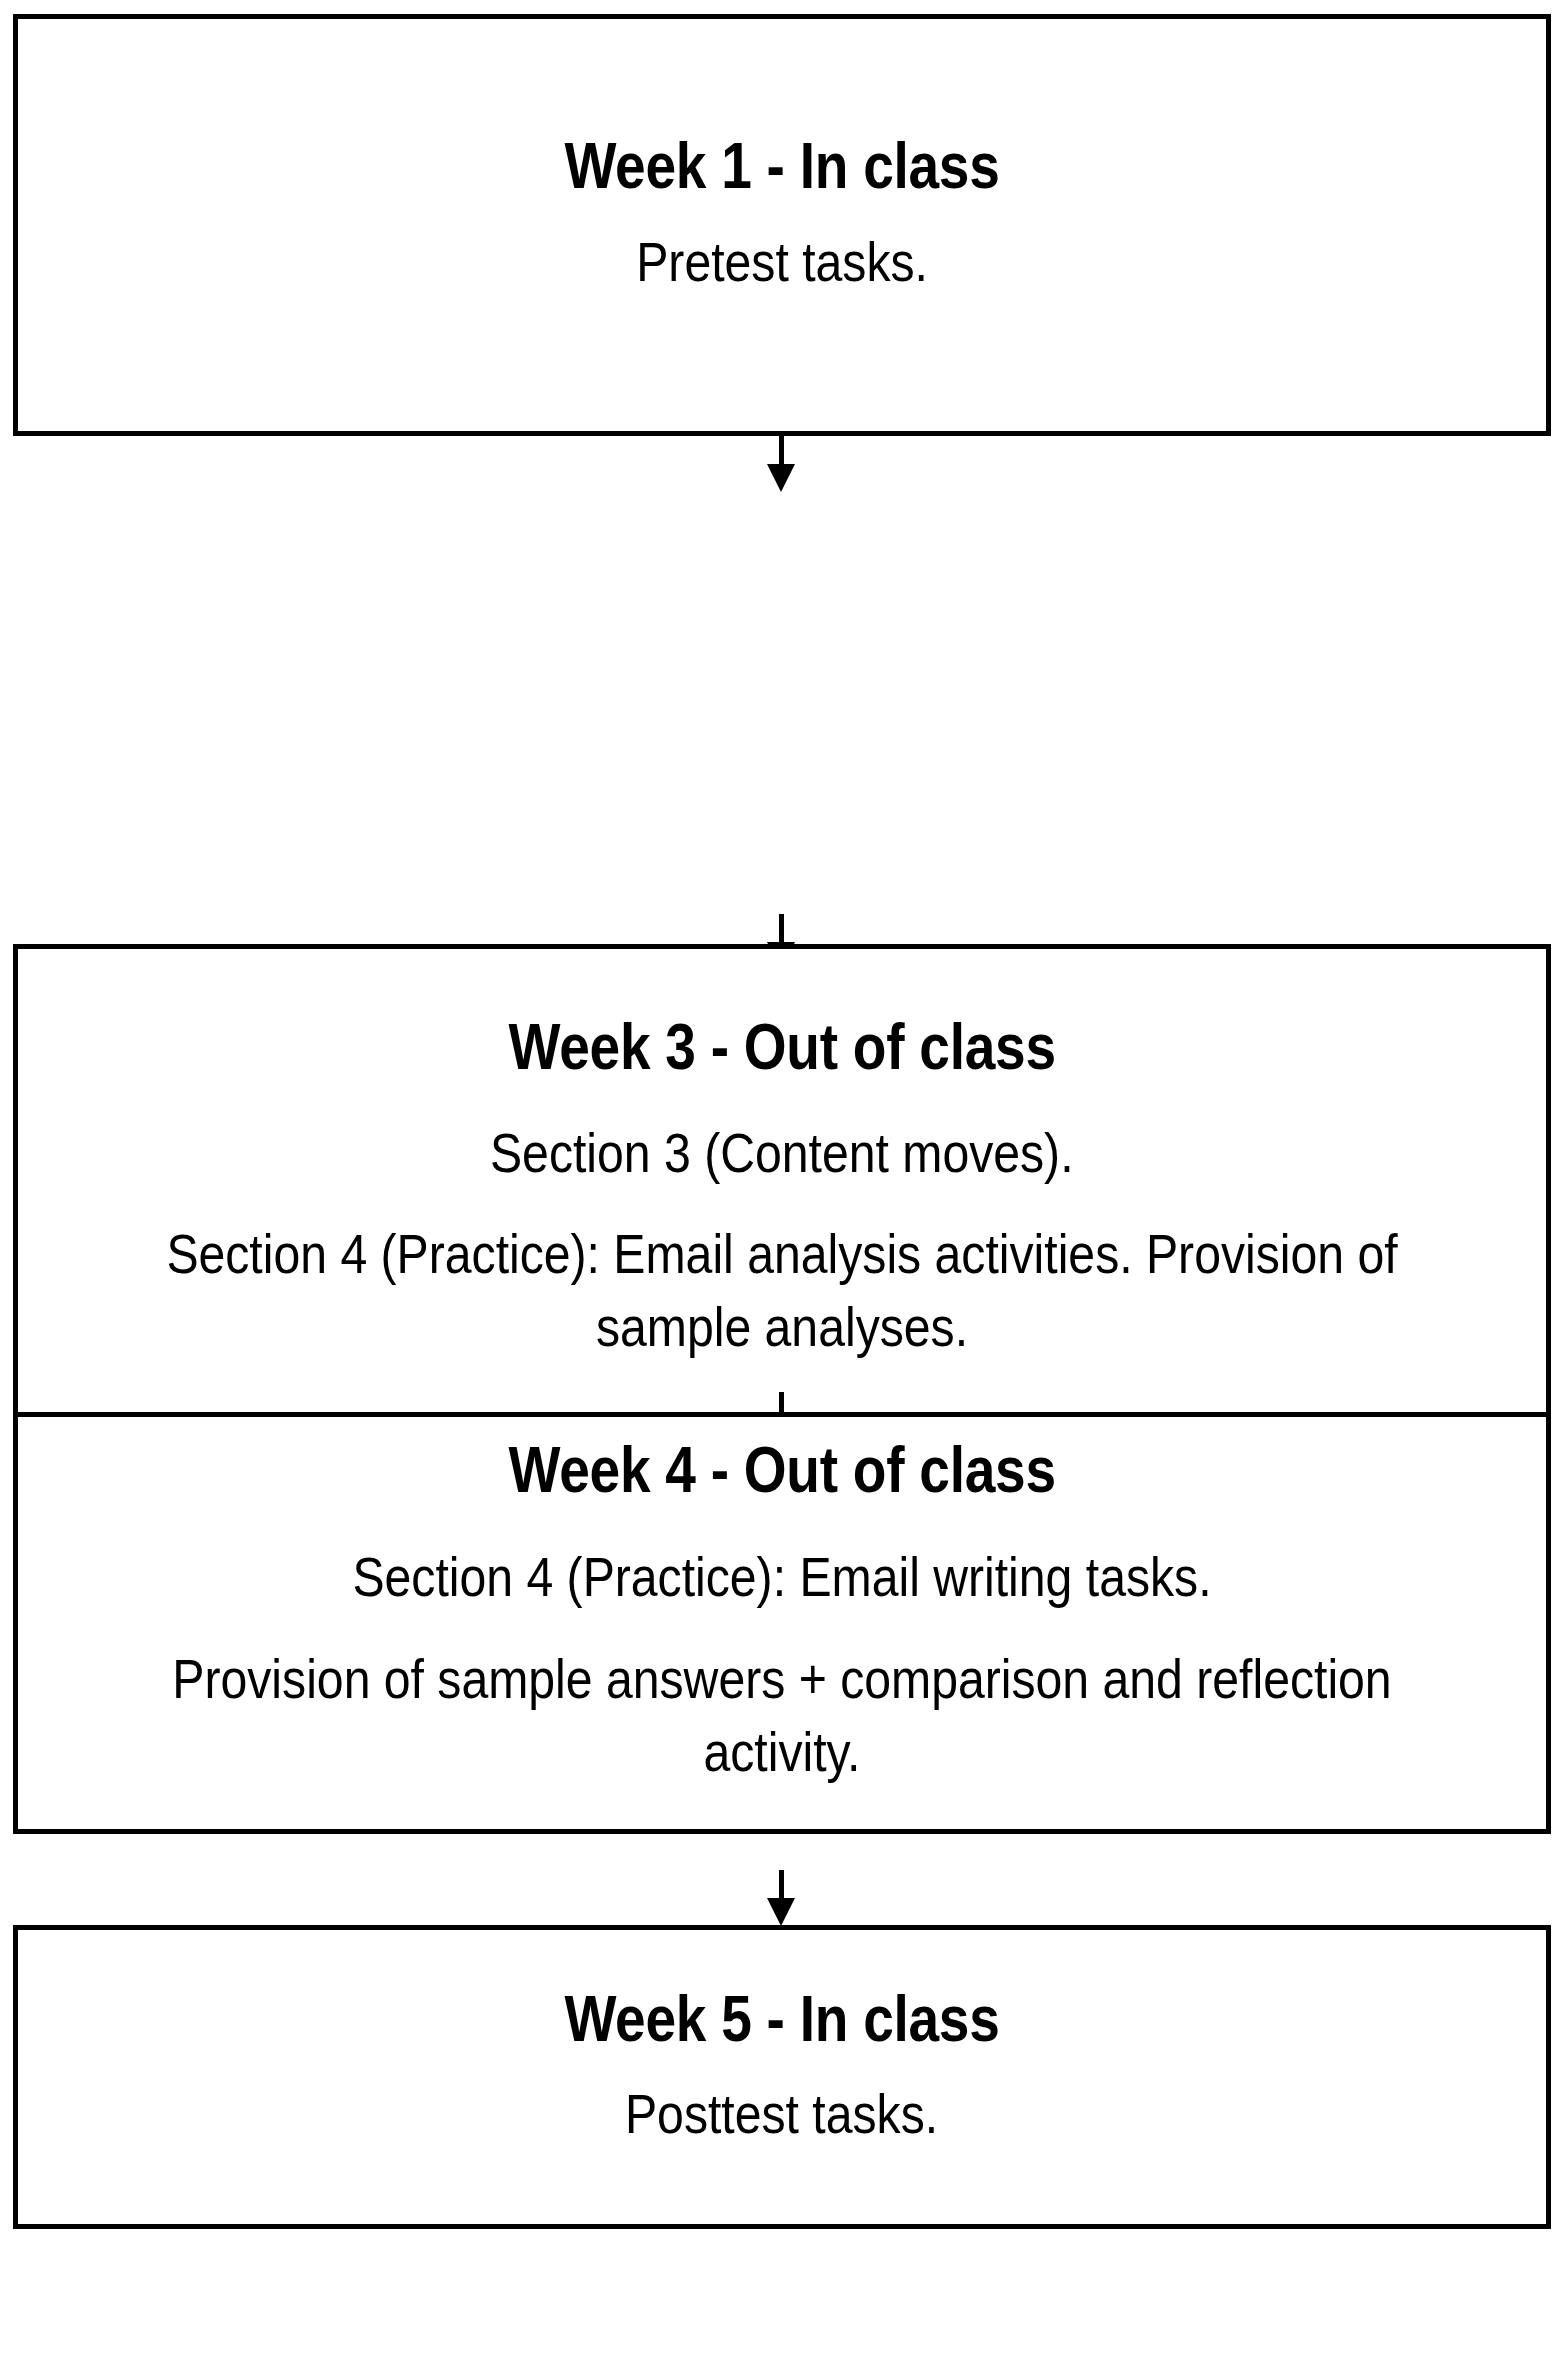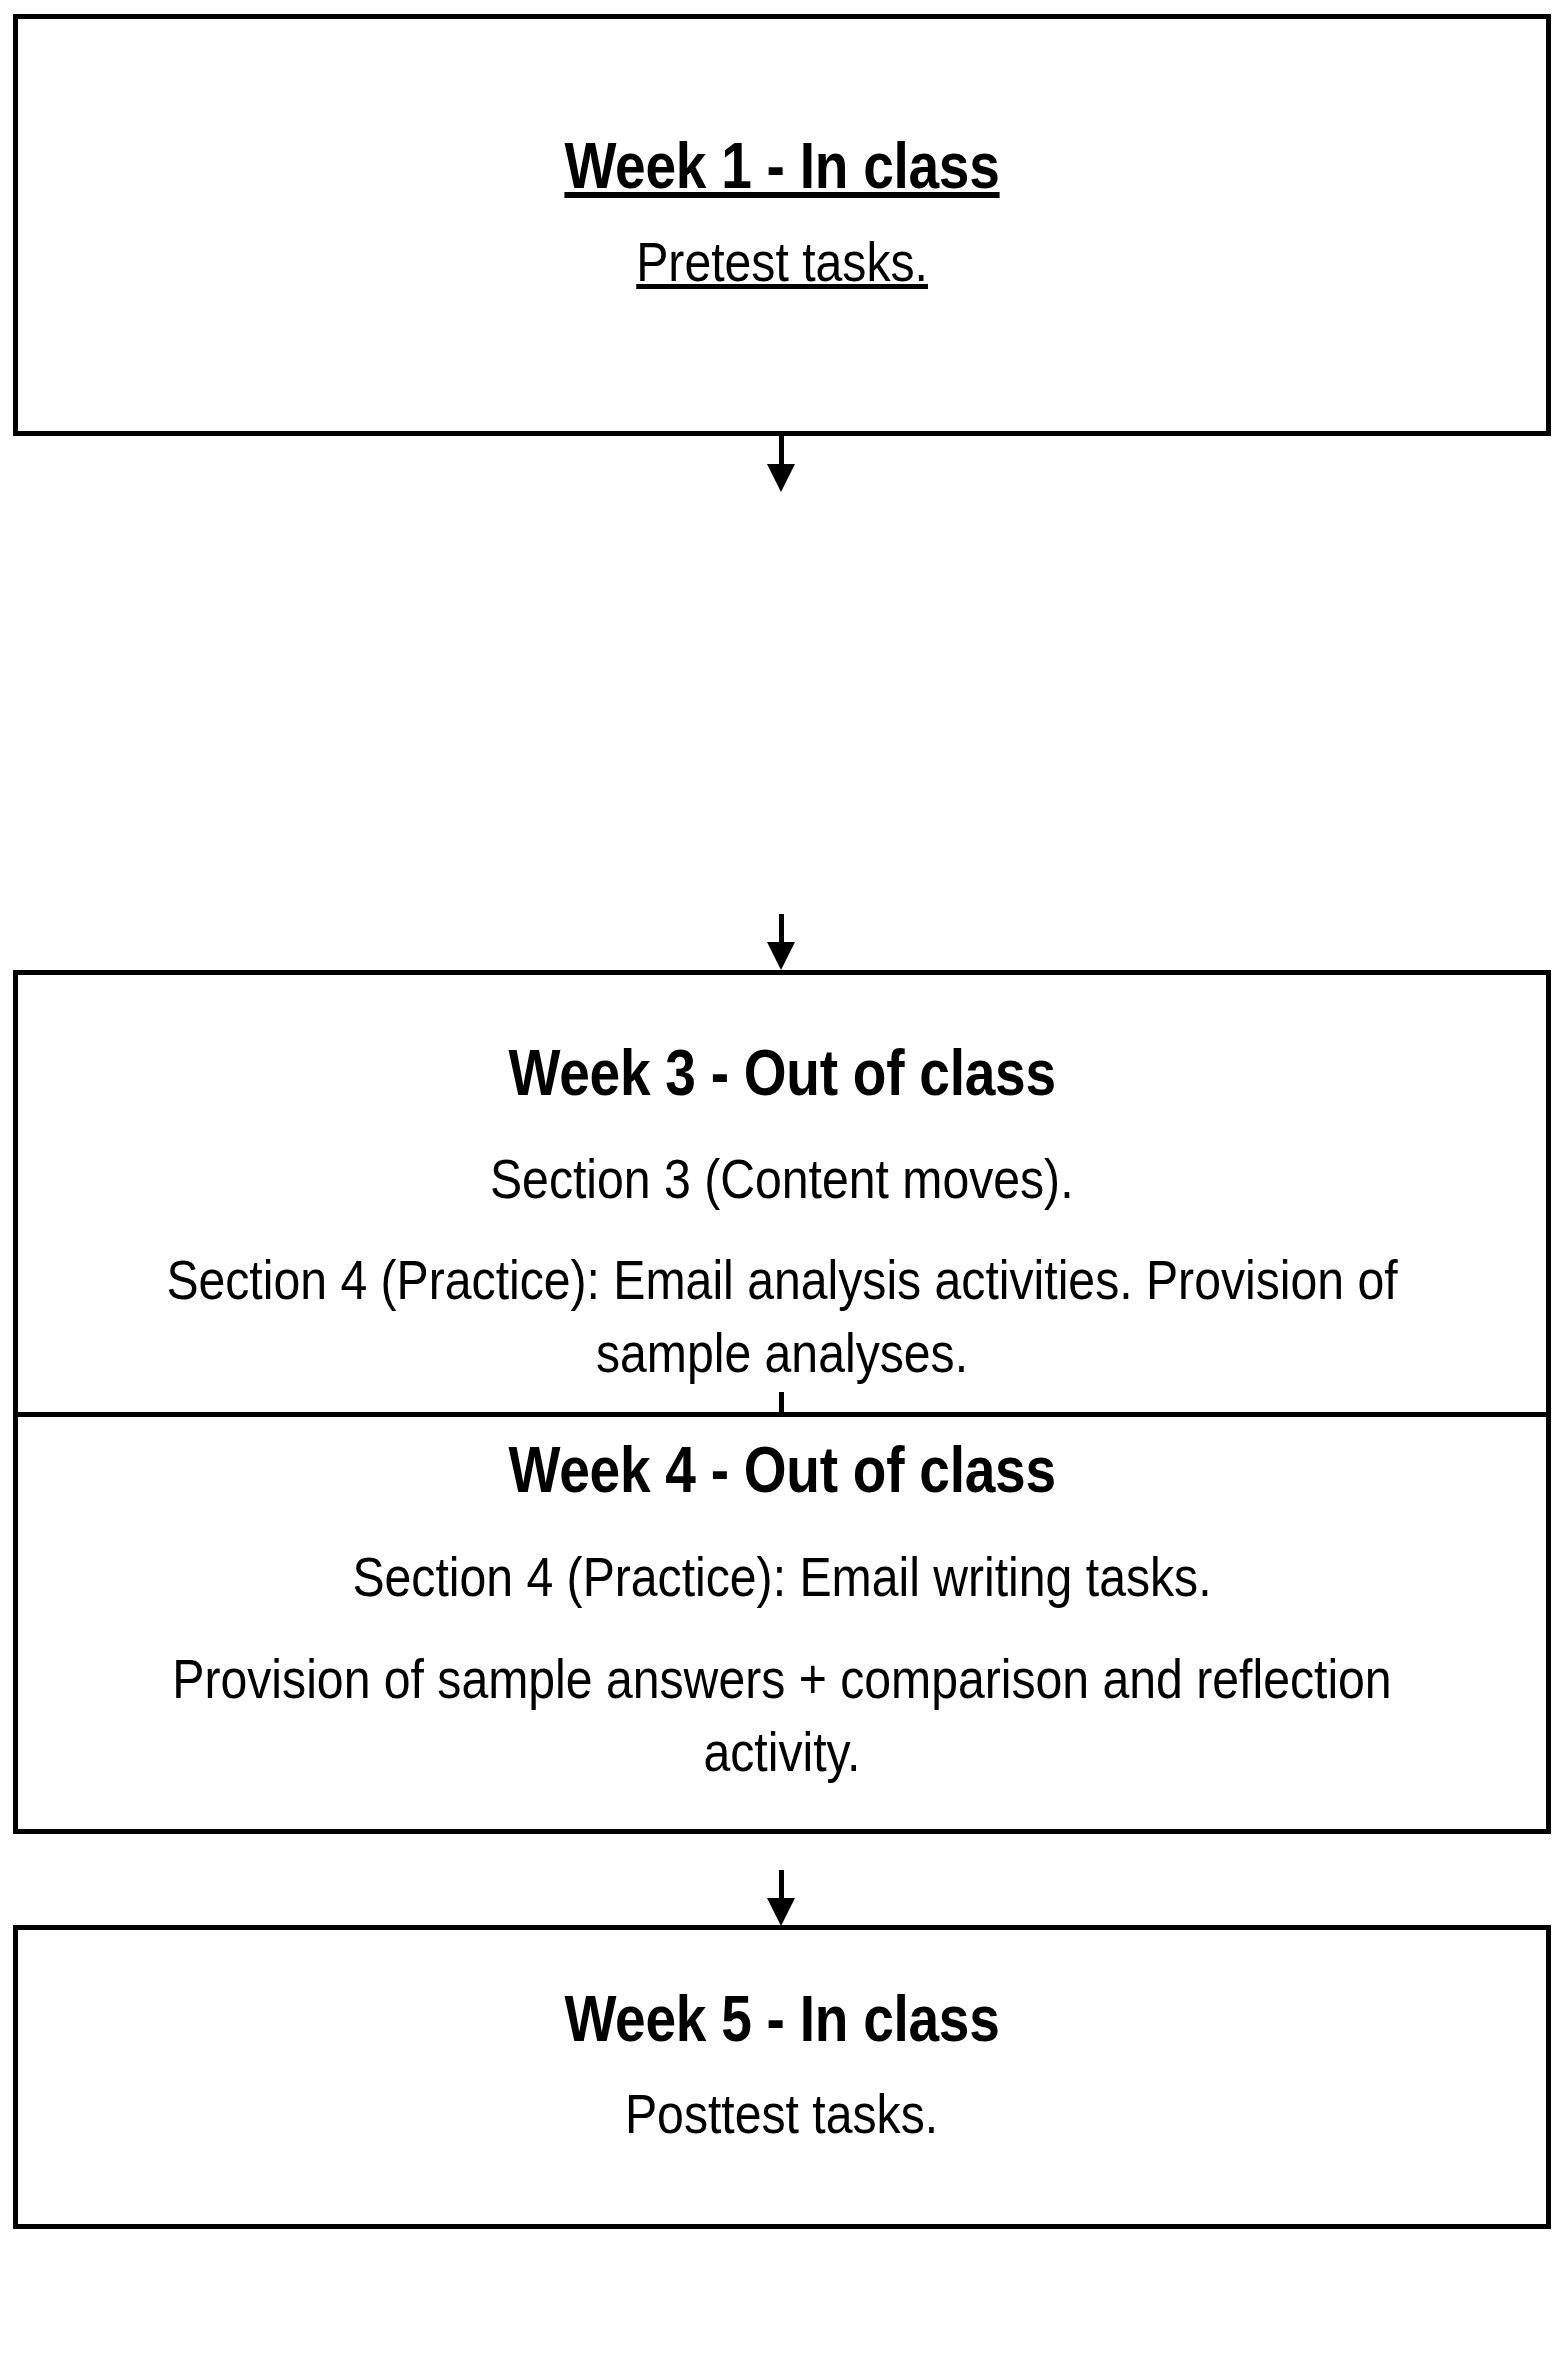--- a/index.html
+++ b/index.html
@@ -55,23 +55,23 @@
     text-align: center;
     margin: 0;
     padding: 0 16.5px;
     max-width: 100%;
     box-sizing: border-box;
     transform: scaleX(0.86);
     transform-origin: center center;
   }
 
   
-  #box-1 { top: 14px;   height: 422px; text-decoration: underline; }
+  #box-1 { top: 14px;   height: 422px; }
   #box-2 { top: 491px;  height: 423px; }
-  #box-3 { top: 970px; height: 500px; }
+  #box-3 { top: 944px; height: 500px; }
   #box-4 { top: 1412px; height: 422px; }
   #box-5 { top: 1925px; height: 304px; }
 
   
   #box-1 .box-title { margin-top: 95px; margin-bottom: 23px; }
   #box-1 .box-line  { margin-bottom: 115px; }
 
   #box-2 .box-title { margin-top: 57px;  margin-bottom: 32px; }
   #box-2 .box-line  { margin-bottom: 28px; }
   #box-2 .box-line:last-of-type { margin-bottom: 76px; }

